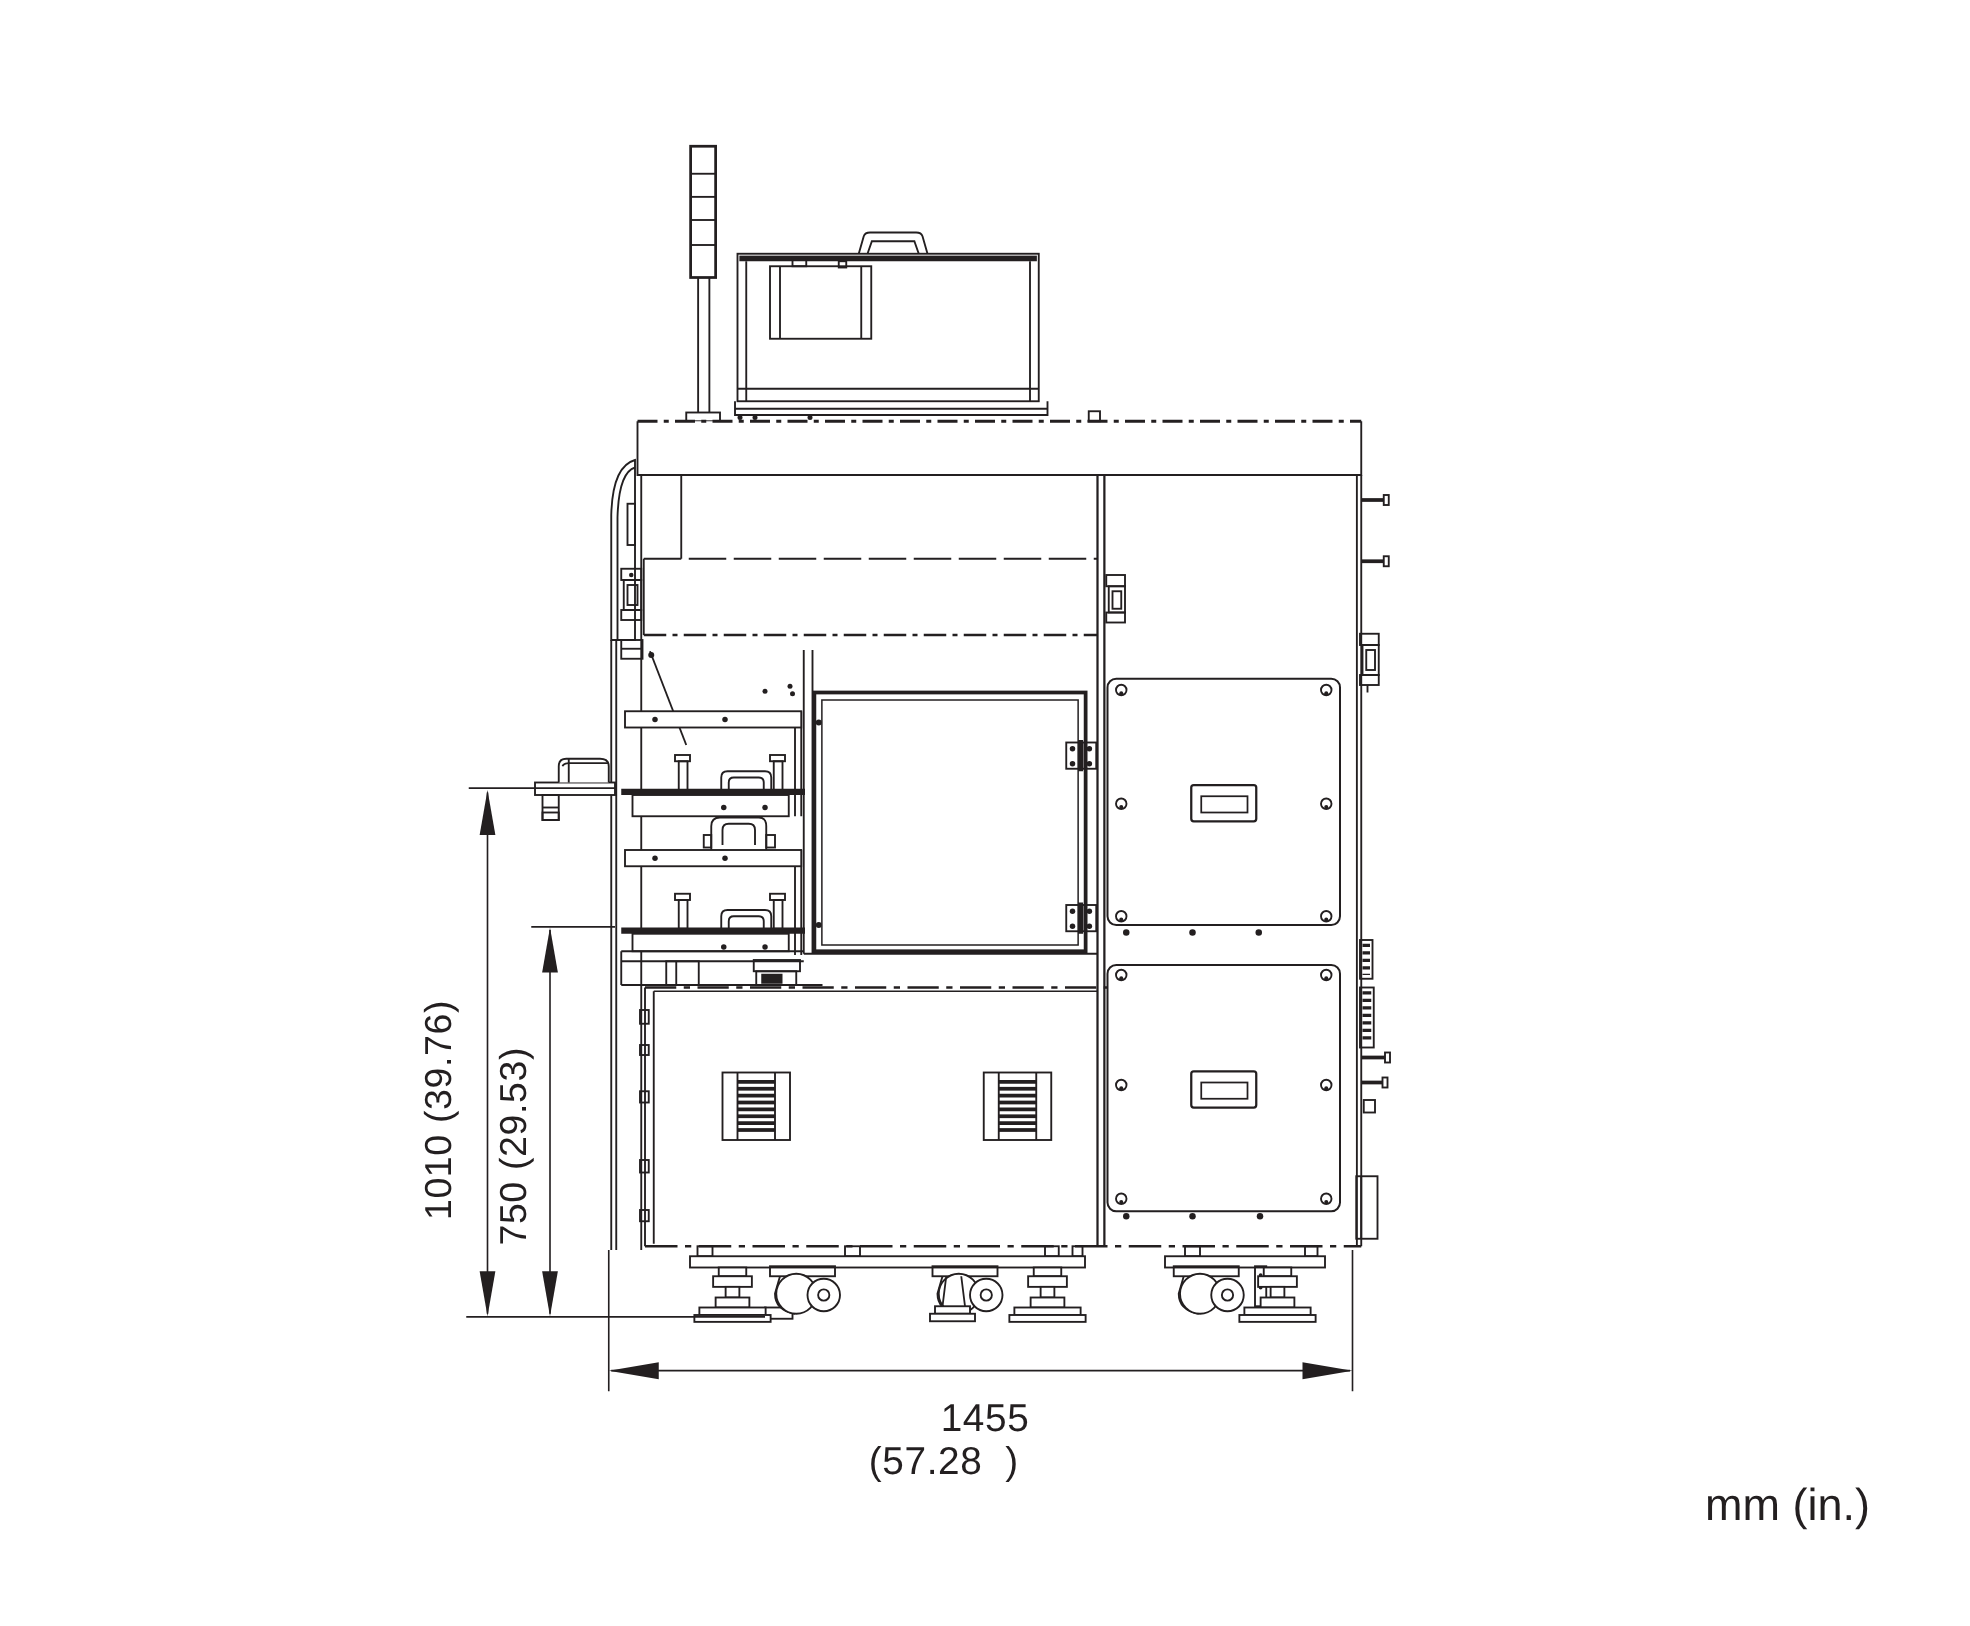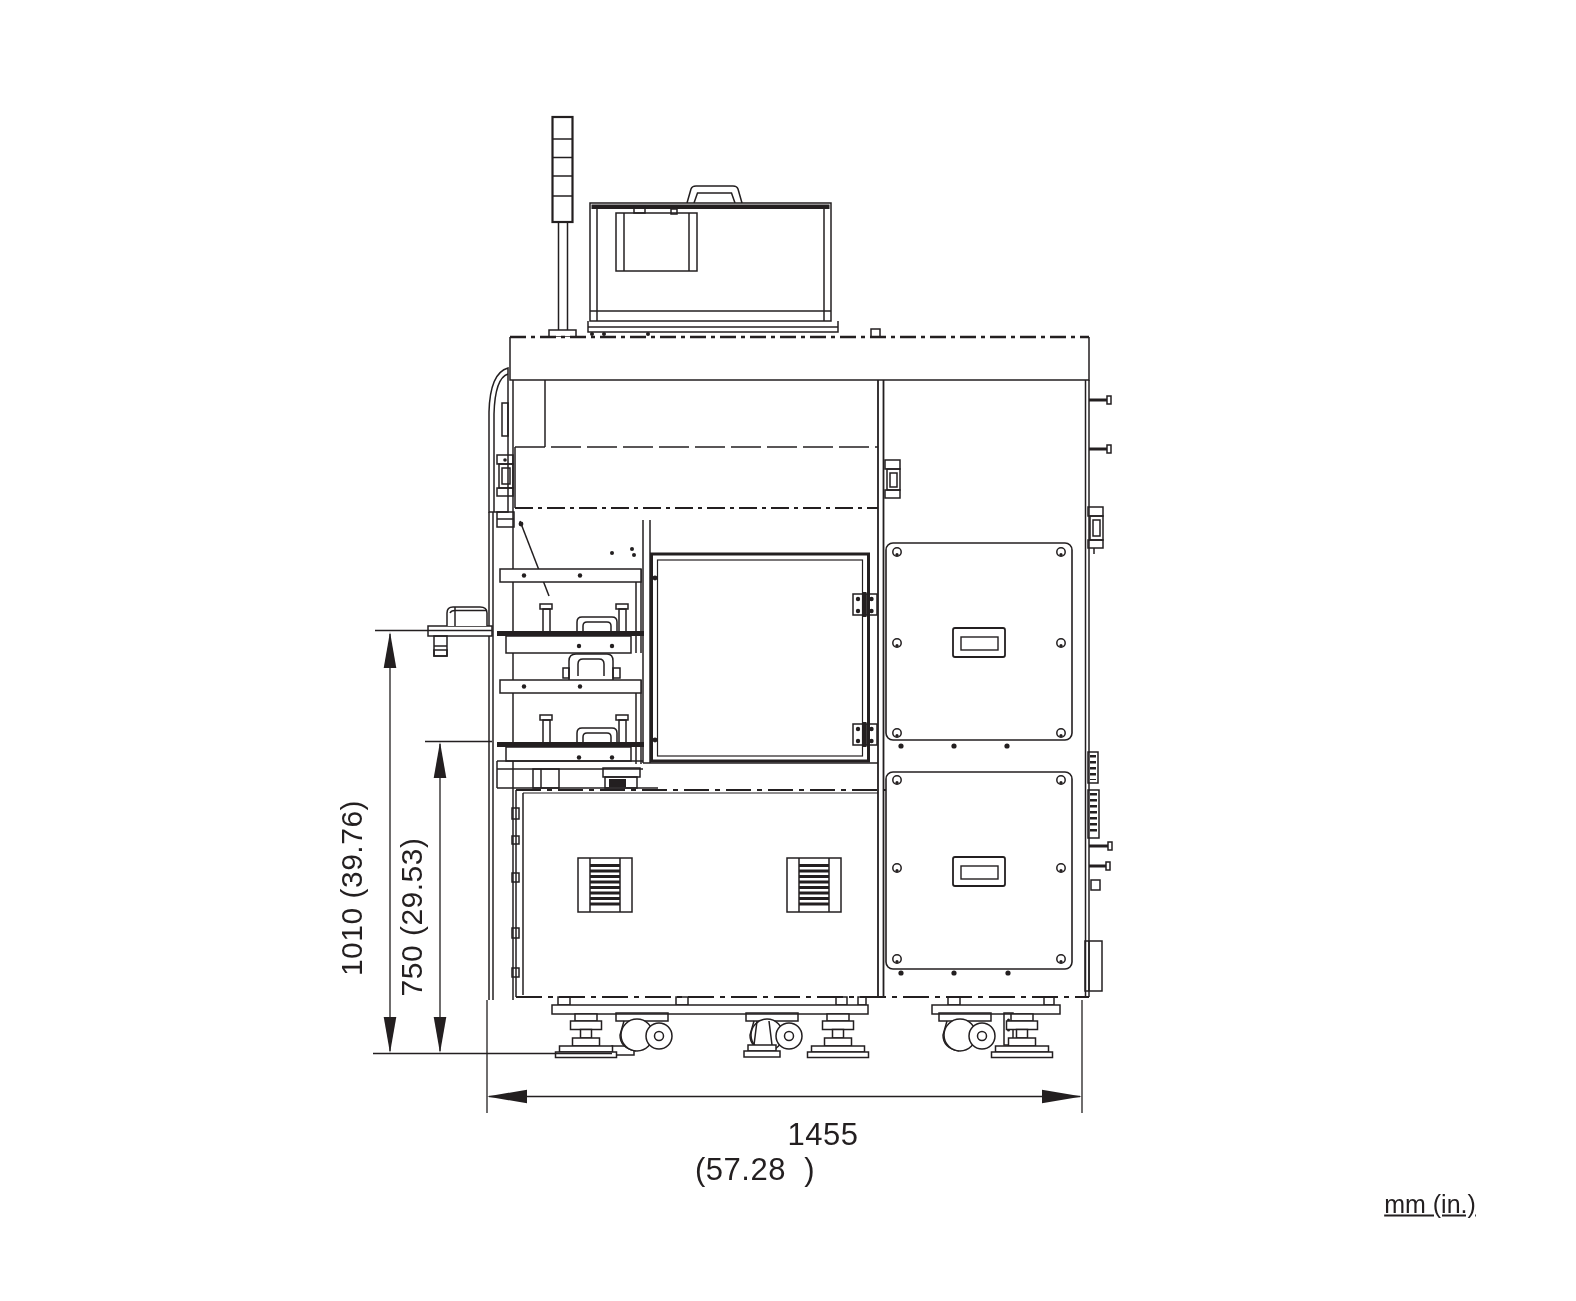--- a/index.html
+++ b/index.html
@@ -2,22 +2,22 @@
 <html><head>
 <meta charset="utf-8">
 <style>
   html,body{margin:0;padding:0;background:#fff;}
   .stage{position:relative;width:1576px;height:1301px;background:#fff;overflow:hidden;
          font-family:"Liberation Sans",sans-serif;color:#231f20;}
   .stage svg{position:absolute;left:0;top:0;}
   .dim-label{position:absolute;font-size:30px;line-height:1;white-space:pre;
              color:#231f20;transform:translate(-50%,-50%);letter-spacing:0.5px;}
   .dim-label.vert{transform:translate(-50%,-50%) rotate(-90deg);}
-  .units-label{position:absolute;font-size:25px;line-height:1;white-space:pre;
-               color:#231f20;transform:translate(-50%,-50%);text-decoration:underline;}
+  .units-label{position:absolute;font-size:36px;line-height:1;white-space:pre;
+               color:#231f20;transform:translate(-50%,-50%);}
 </style>
 </head>
 <body>
 
 <div class="stage">
 
 <svg width="1576" height="1301" viewBox="0 0 1576 1301">
 <g stroke="#231f20" fill="none" stroke-width="1.5" stroke-linejoin="miter">
 
   <g>
@@ -399,19 +399,19 @@
     <polygon points="1082,1096.5 1042,1089.7 1042,1103.3" fill="#231f20" stroke="none"></polygon>
   </g>
 
 </g>
 </svg>
 
 <div class="dim-label vert" style="left:352px;top:888px;">1010 (39.76)</div>
 
 <div class="dim-label vert" style="left:412px;top:917px;">750 (29.53)</div>
 
-<div class="dim-label" style="left:788px;top:1134px;font-size:31px;margin-left:35px;">1455</div>
+<div class="dim-label" style="left:788px;top:1134px;font-size:31px;">1455</div>
 
 <div class="dim-label" style="left:755px;top:1169px;font-size:31px;">(57.28  )</div>
 
 <div class="units-label" style="left:1430px;top:1204px;">mm (in.)</div>
 
 </div>
 
 </body></html>

